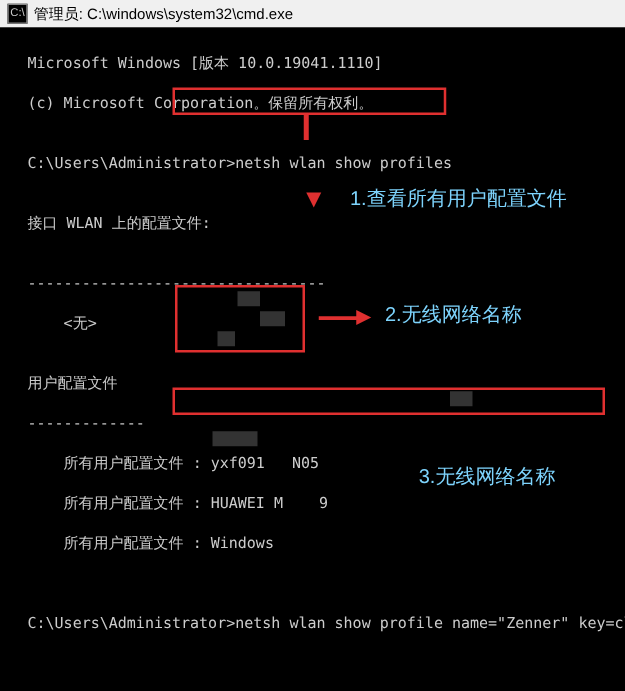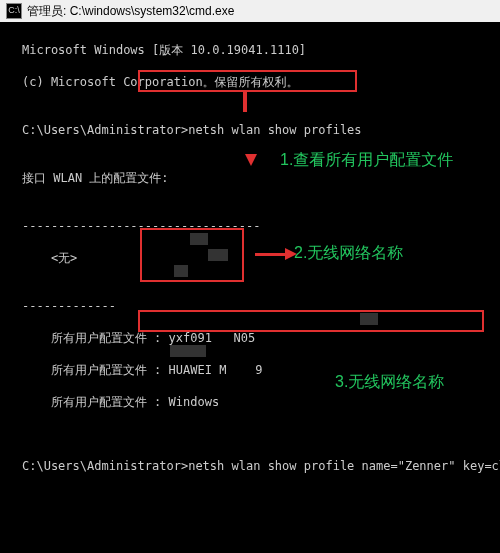--- a/index.html
+++ b/index.html
@@ -45,21 +45,21 @@
     height: 530px;
   }
   .line { white-space: pre; padding-left: 16px; }
   .redbox {
     position: absolute;
     border: 2px solid #e03030;
     pointer-events: none;
   }
   .annotation {
     position: absolute;
-    color: #22c55e;
+    color: #7dd3fc;
     font-size: 16px;
     font-family: "Microsoft YaHei", sans-serif;
     pointer-events: none;
     font-weight: 500;
   }
   .arrow {
     position: absolute;
     pointer-events: none;
   }
   .arrow-down {
@@ -104,20 +104,21 @@
 <div class="line">Microsoft Windows [版本 10.0.19041.1110]</div>
 <div class="line">(c) Microsoft Corporation。保留所有权利。</div>
 <div class="line"></div>
 <div class="line">C:\Users\Administrator&gt;netsh wlan show profiles</div>
 <div class="line"></div>
 <div class="line">接口 WLAN 上的配置文件:</div>
 <div class="line"></div>
 <div class="line">---------------------------------</div>
 <div class="line">    &lt;无&gt;</div>
 <div class="line"></div>
+<div class="line">用户配置文件</div>
 <div class="line">-------------</div>
 <div class="line">    所有用户配置文件 : yxf091   N05</div>
 <div class="line">    所有用户配置文件 : HUAWEI M    9</div>
 <div class="line">    所有用户配置文件 : Windows</div>
 <div class="line"></div>
 <div class="line"></div>
 <div class="line">C:\Users\Administrator&gt;netsh wlan show profile name="Zenner" key=clear</div>
 <div class="line"></div>
 
 
@@ -159,16 +160,16 @@
 
 
 <div class="mask" style="left:190px; top:211px; width:18px; height:12px;"></div>
 <div class="mask" style="left:208px; top:227px; width:20px; height:12px;"></div>
 <div class="mask" style="left:174px; top:243px; width:14px; height:12px;"></div>
 <div class="mask" style="left:360px; top:291px; width:18px; height:12px;"></div>
 <div class="mask" style="left:170px; top:323px; width:36px; height:12px;"></div>
 
 
 <div class="annotation" style="left:280px; top:130px;">1.查看所有用户配置文件</div>
-<div class="annotation" style="left:294px; top:223px;">2.无线网络名称</div>
+<div class="annotation" style="left:308px; top:223px;">2.无线网络名称</div>
 <div class="annotation" style="left:335px; top:352px;">3.无线网络名称</div>
 
 </div>
 
 </body></html>

